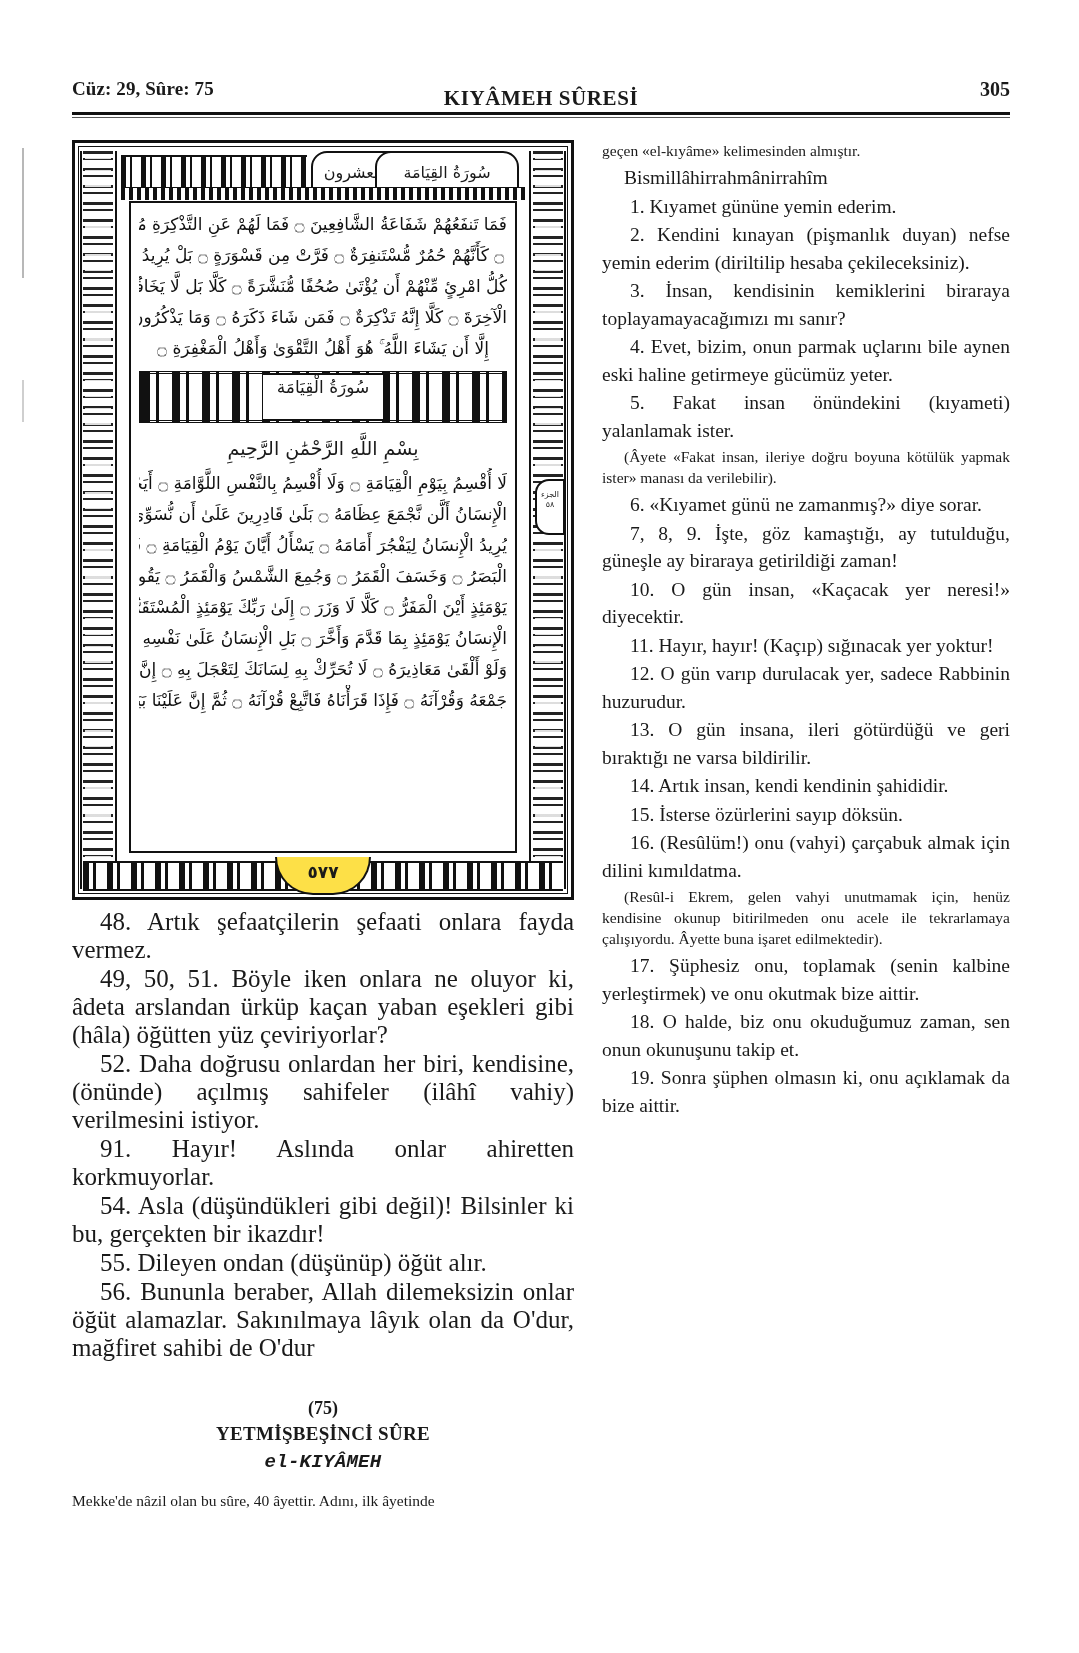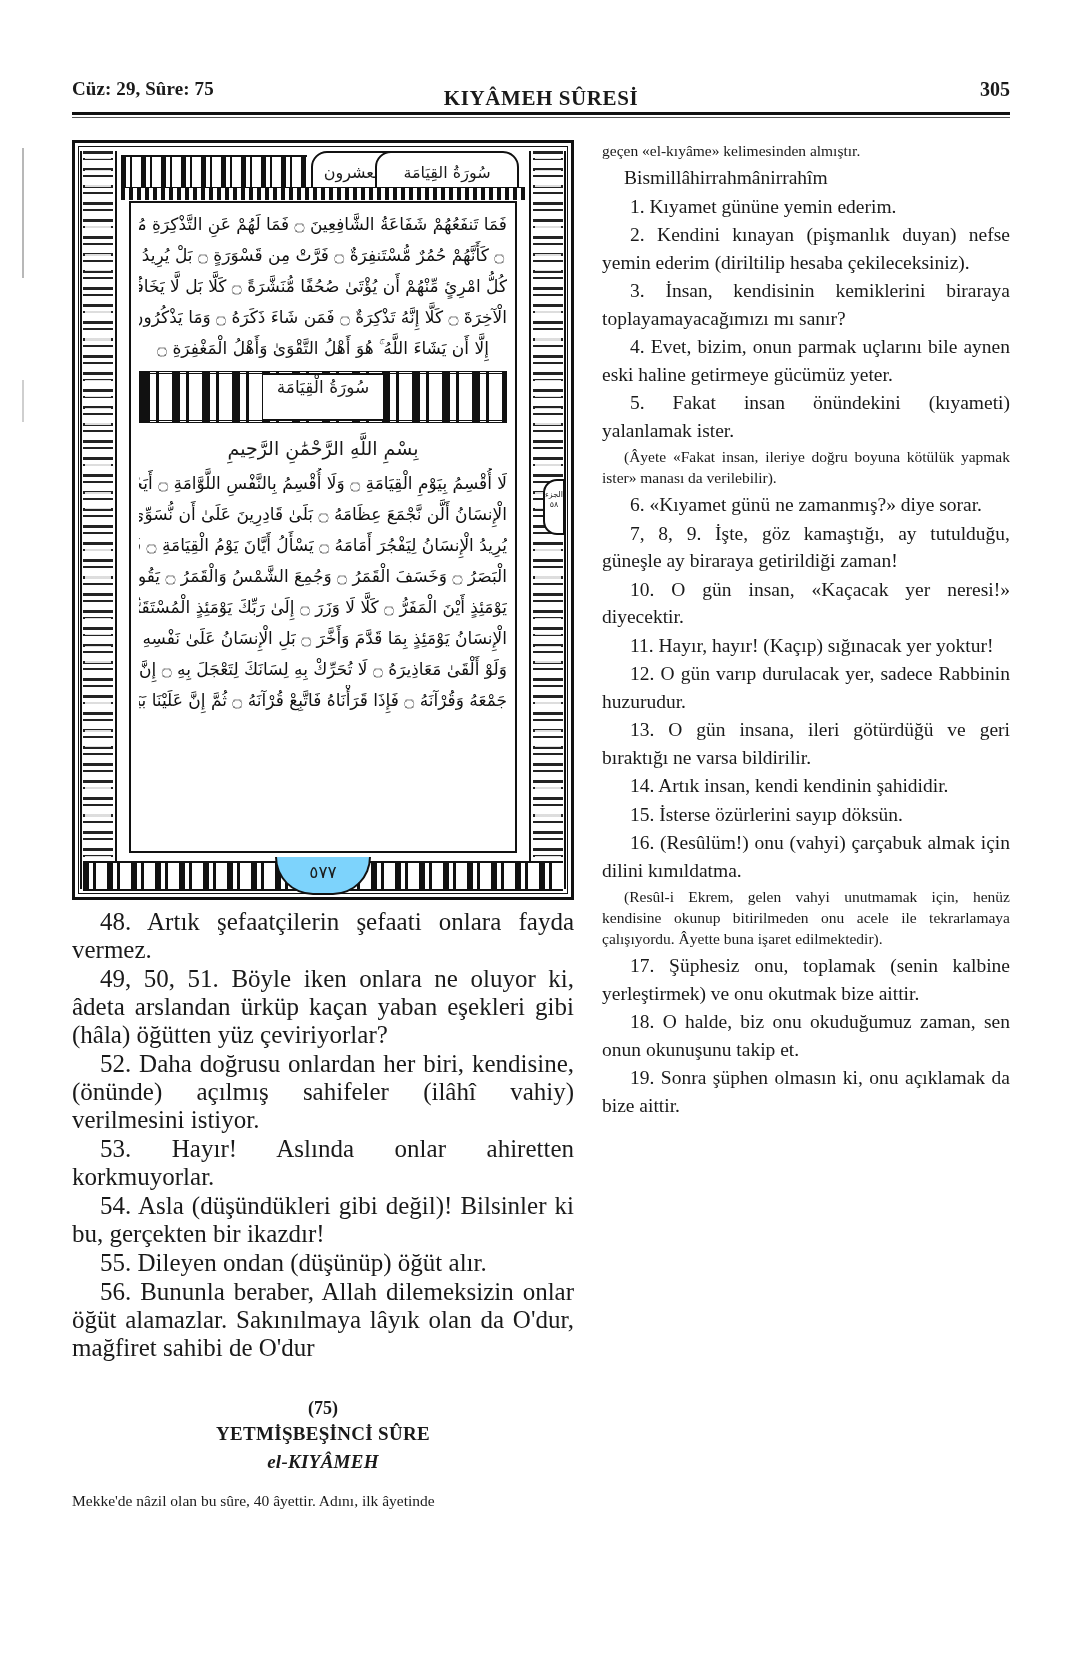--- a/index.html
+++ b/index.html
@@ -226,21 +226,21 @@
     font-size: 19px;
     line-height: 40px;
     font-family: "DejaVu Sans", sans-serif;
   }
 
   
   .juz-tab {
     position: absolute;
     right: 6px;
     top: 336px;
-    width: 22px;
+    width: 30px;
     height: 56px;
     border: 2px solid #111;
     border-radius: 14px 0 0 14px;
     background: #fff;
     font-size: 8px;
     line-height: 10px;
     text-align: center;
     padding-top: 9px;
     box-sizing: border-box;
     font-family: "DejaVu Sans", sans-serif;
@@ -251,26 +251,27 @@
   .page-medallion {
     position: absolute;
     left: 50%;
     transform: translateX(-50%);
     bottom: 2px;
     width: 92px;
     height: 36px;
     border: 2px solid #111;
     border-top: none;
     border-radius: 0 0 46px 46px;
-    background: #7dd3fc;
+    background: #fde047;
     text-align: center;
     font-size: 17px;
     line-height: 30px;
     font-family: "DejaVu Sans", sans-serif;
     z-index: 6;
+    font-weight: bold;
   }
   .bottom-orn {
     position: absolute;
     left: 8px;
     right: 8px;
     bottom: 6px;
     height: 26px;
     background:
       repeating-linear-gradient(to right,
         #111 0px, #111 6px, #fff 6px, #fff 10px,
@@ -324,20 +325,21 @@
     font-weight: bold;
     line-height: 28px;
     letter-spacing: 0.3px;
   }
   .sure-name-ar {
     font-size: 19px;
     font-weight: bold;
     font-style: italic;
     line-height: 28px;
     letter-spacing: 0.3px;
+    font-family: Liberation Mono, monospace;
   }
   .sure-intro {
     margin-top: 14px;
     font-size: 15.5px;
     line-height: 21px;
     text-align: justify;
   }
 
   .left-edge-mark {
     position: absolute;
@@ -419,21 +421,21 @@
     <div class="juz-tab">الجزء ٥٨</div>
 
     <div class="bottom-orn"></div>
     <div class="page-medallion">٥٧٧</div>
   </div>
 
   <div class="spacer-sm"></div>
   <p class="verse">48. Artık şefaatçilerin şefaati onlara fayda vermez.</p>
   <p class="verse">49, 50, 51. Böyle iken onlara ne oluyor ki, âdeta arslandan ürküp kaçan yaban eşekleri gibi (hâla) öğütten yüz çeviriyorlar?</p>
   <p class="verse">52. Daha doğrusu onlardan her biri, kendisine, (önünde) açılmış sahifeler (ilâhî vahiy) verilmesini istiyor.</p>
-  <p class="verse">53. Hayır! Aslında onlar ahiretten korkmuyorlar.</p>
+  <p class="verse">91. Hayır! Aslında onlar ahiretten korkmuyorlar.</p>
   <p class="verse">54. Asla (düşündükleri gibi değil)! Bilsinler ki bu, gerçekten bir ikazdır!</p>
   <p class="verse">55. Dileyen ondan (düşünüp) öğüt alır.</p>
   <p class="verse">56. Bununla beraber, Allah dilemeksizin onlar öğüt alamazlar. Sakınılmaya lâyık olan da O'dur, mağfiret sahibi de O'dur</p>
 
   <div class="sure-block">
     <div class="sure-num">(75)</div>
     <div class="sure-name-tr">YETMİŞBEŞİNCİ SÛRE</div>
     <div class="sure-name-ar">el-KIYÂMEH</div>
   </div>
   <div class="sure-intro">Mekke'de nâzil olan bu sûre, 40 âyettir. Adını, ilk âyetinde</div>

